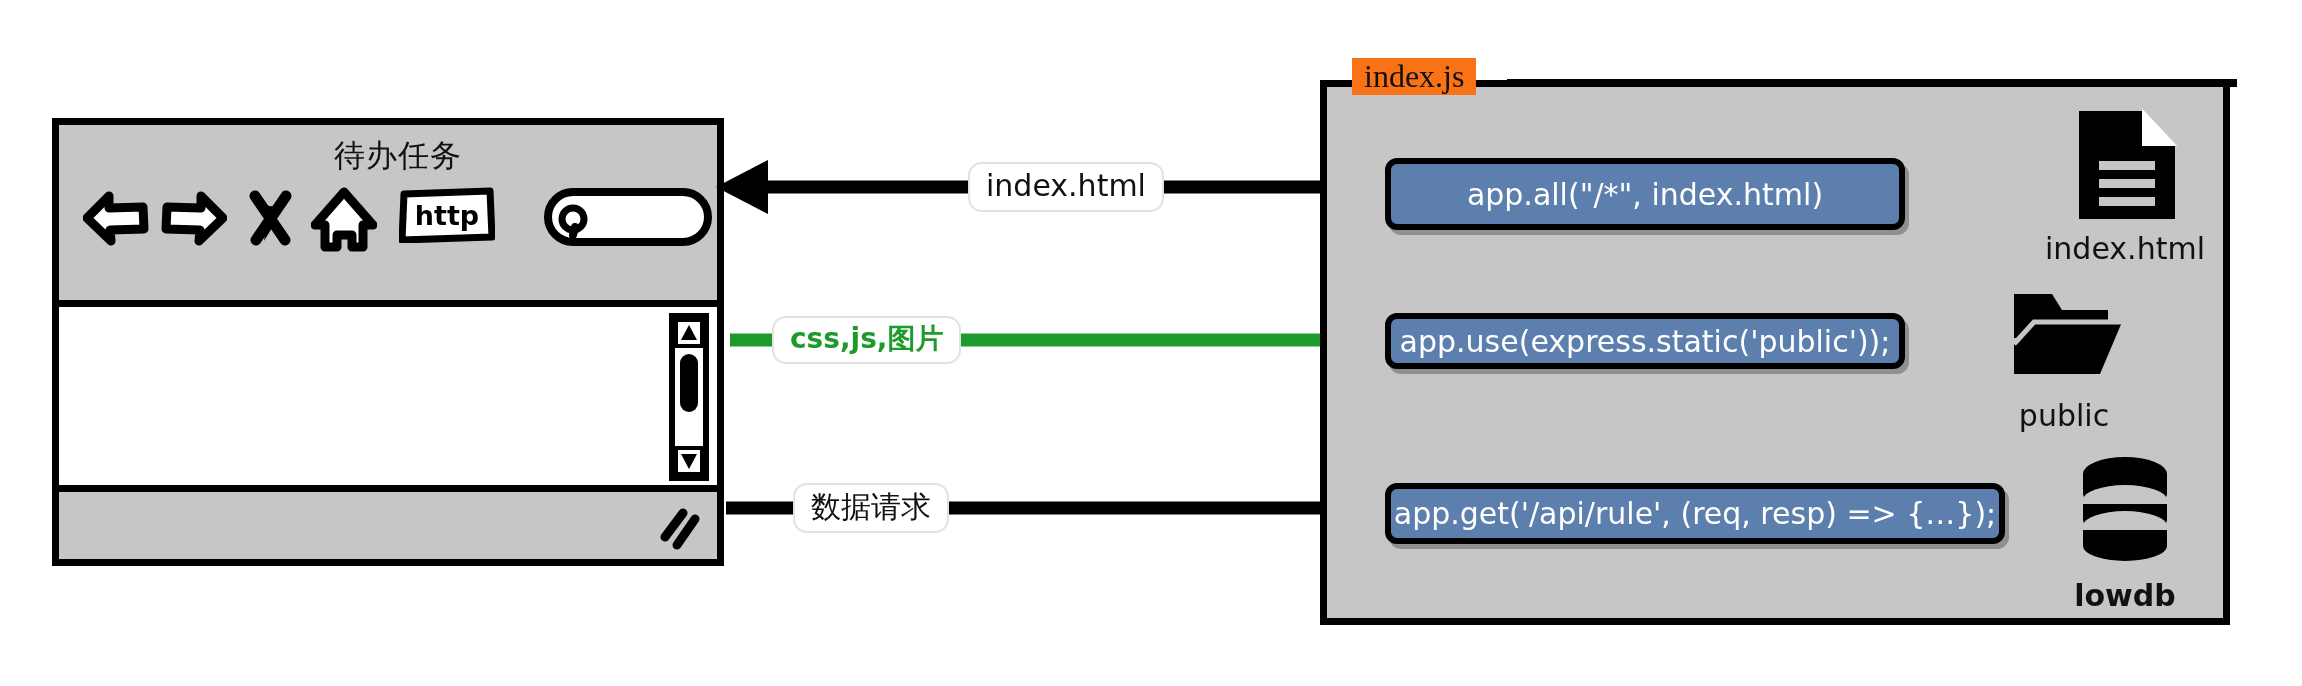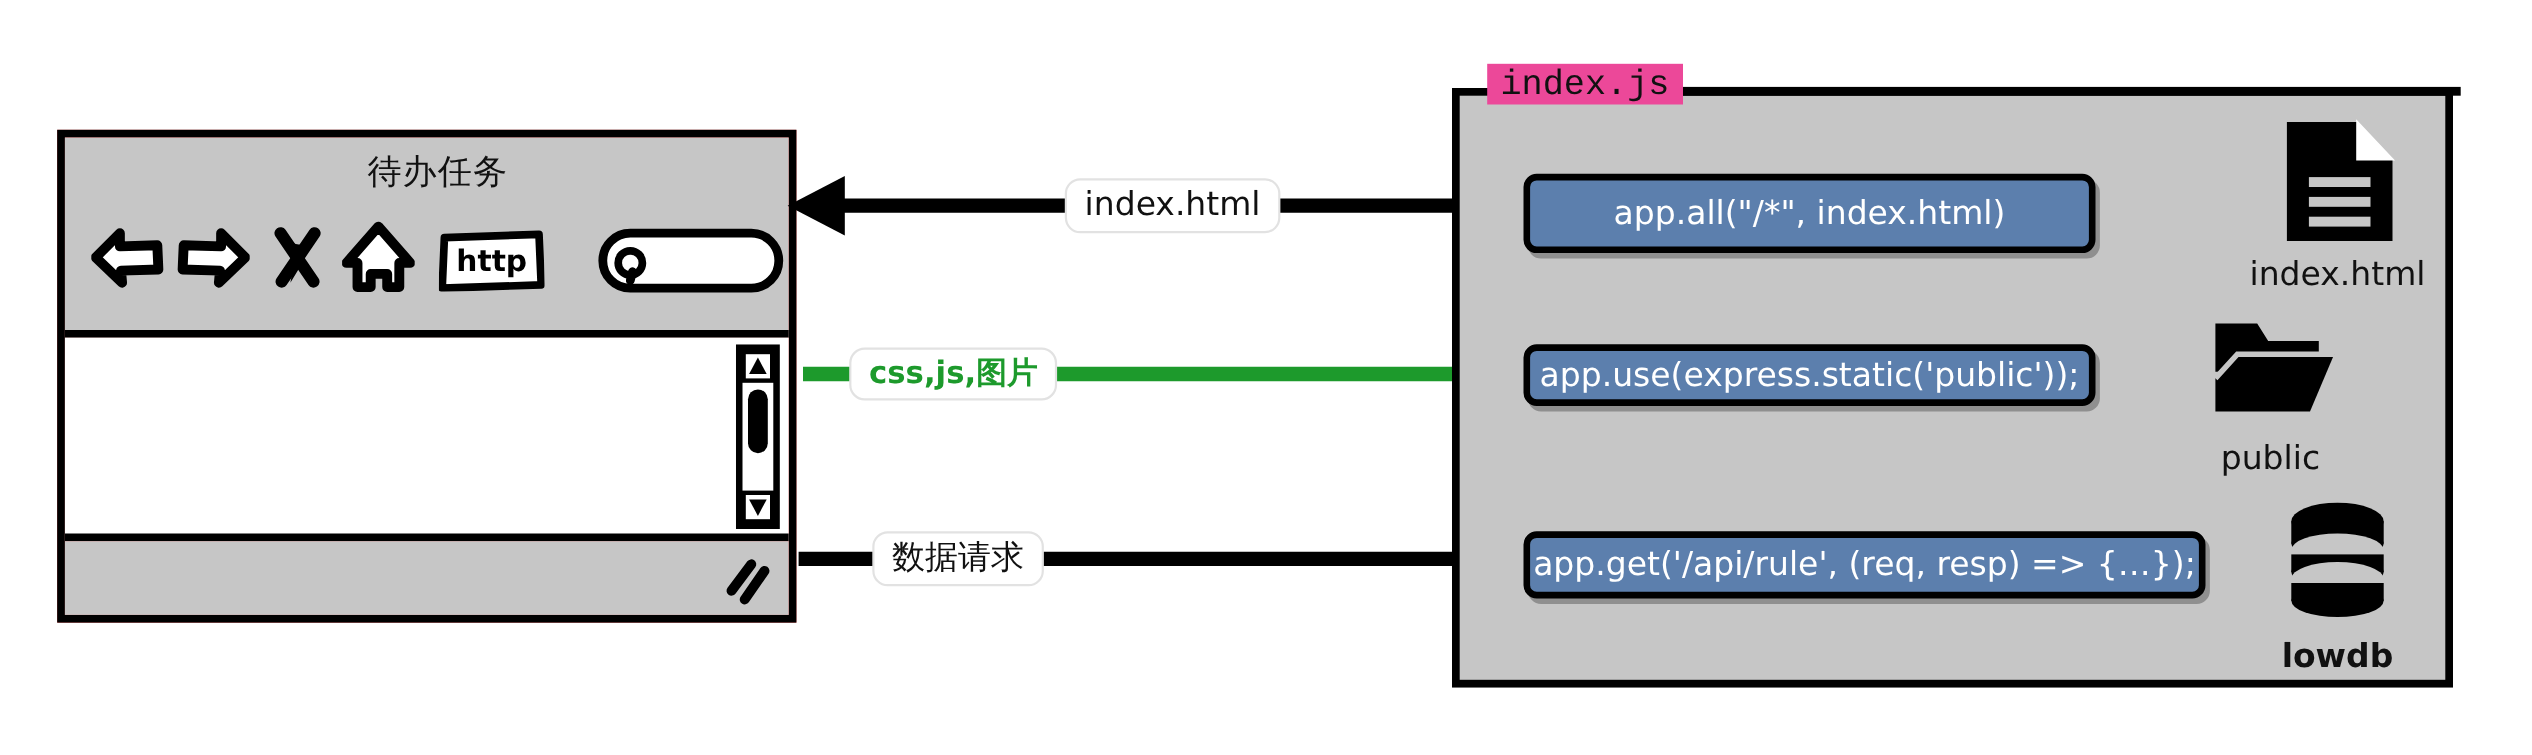--- a/index.html
+++ b/index.html
@@ -21,21 +21,21 @@
 
   
   .browser {
     position: absolute;
     left: 52px;
     top: 118px;
     width: 672px;
     height: 448px;
     box-sizing: border-box;
     border: 7px solid #000000;
-    background: #ef4444;
+    background: #000000;
   }
   .browser-chrome {
     position: relative;
     height: 182px;
     background: #c6c6c6;
     border-bottom: 7px solid #000000;
     box-sizing: border-box;
   }
   .browser-title {
     position: absolute;
@@ -44,23 +44,23 @@
     top: 10px;
     text-align: center;
     font-size: 31px;
     color: #111111;
     letter-spacing: 1px;
     padding-left: 20px;
   }
   .toolbar {
     position: absolute;
     left: 24px;
-    top: 76px;
+    top: 62px;
     display: flex;
-    align-items: center;
+    align-items: flex-start;
     gap: 12px;
   }
   .tb-icon {
     display: block;
   }
   .addressbox {
     position: relative;
     width: 96px;
     height: 56px;
     margin-left: 10px;
@@ -146,25 +146,25 @@
     width: 910px;
     height: 545px;
     background: #c6c6c6;
     border: 7px solid #000000;
     box-sizing: border-box;
   }
   .panel-title {
     position: absolute;
     left: 1352px;
     top: 58px;
-    background: #ec4899;
+    background: #f97316;
     padding: 0 12px;
     font-size: 32px;
     color: #111111;
-    font-family: Liberation Mono, monospace;
+    font-family: Liberation Serif, serif;
     z-index: 4;
   }
   .panel-titlebar-line {
     position: absolute;
     left: 1507px;
     top: 79px;
     width: 730px;
     height: 8px;
     background: #000000;
     z-index: 3;

